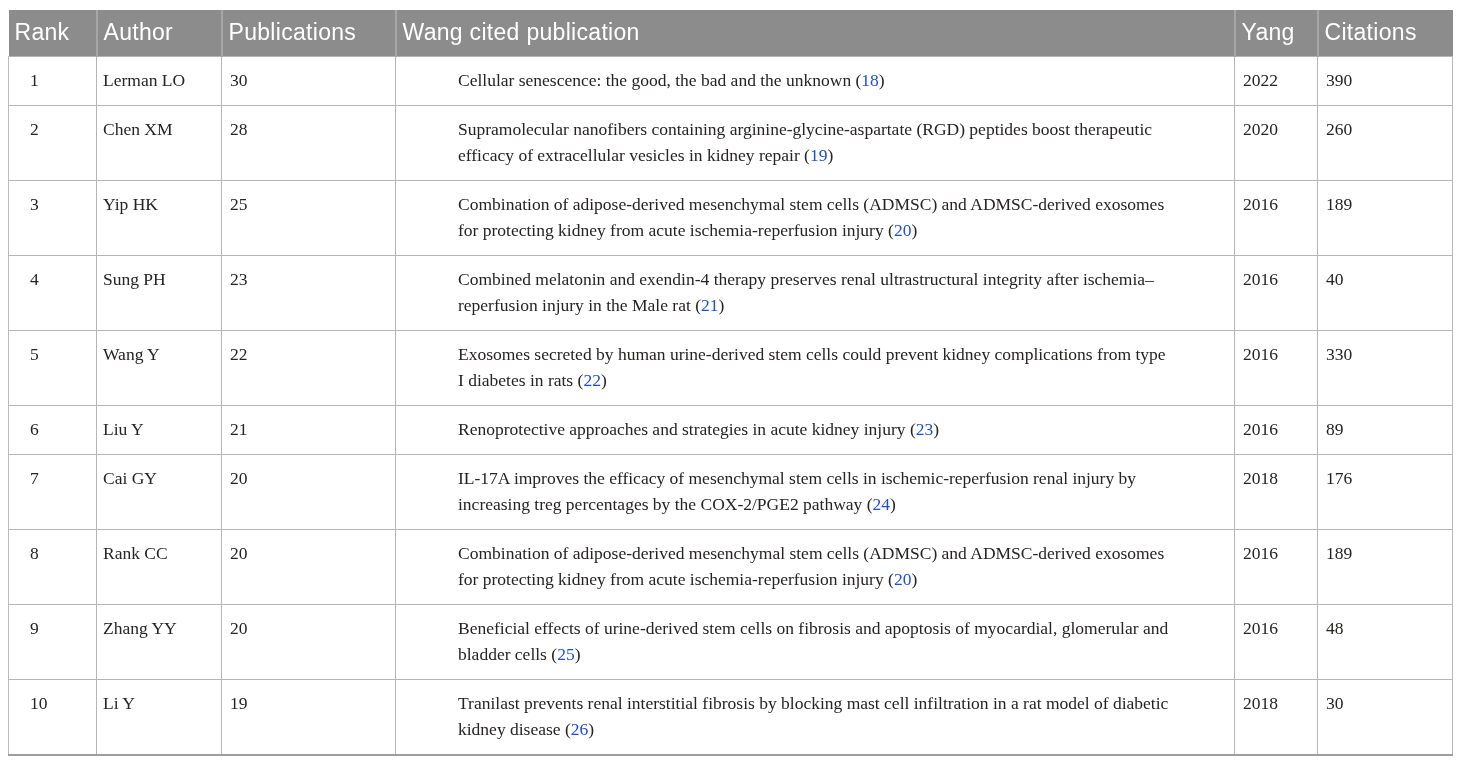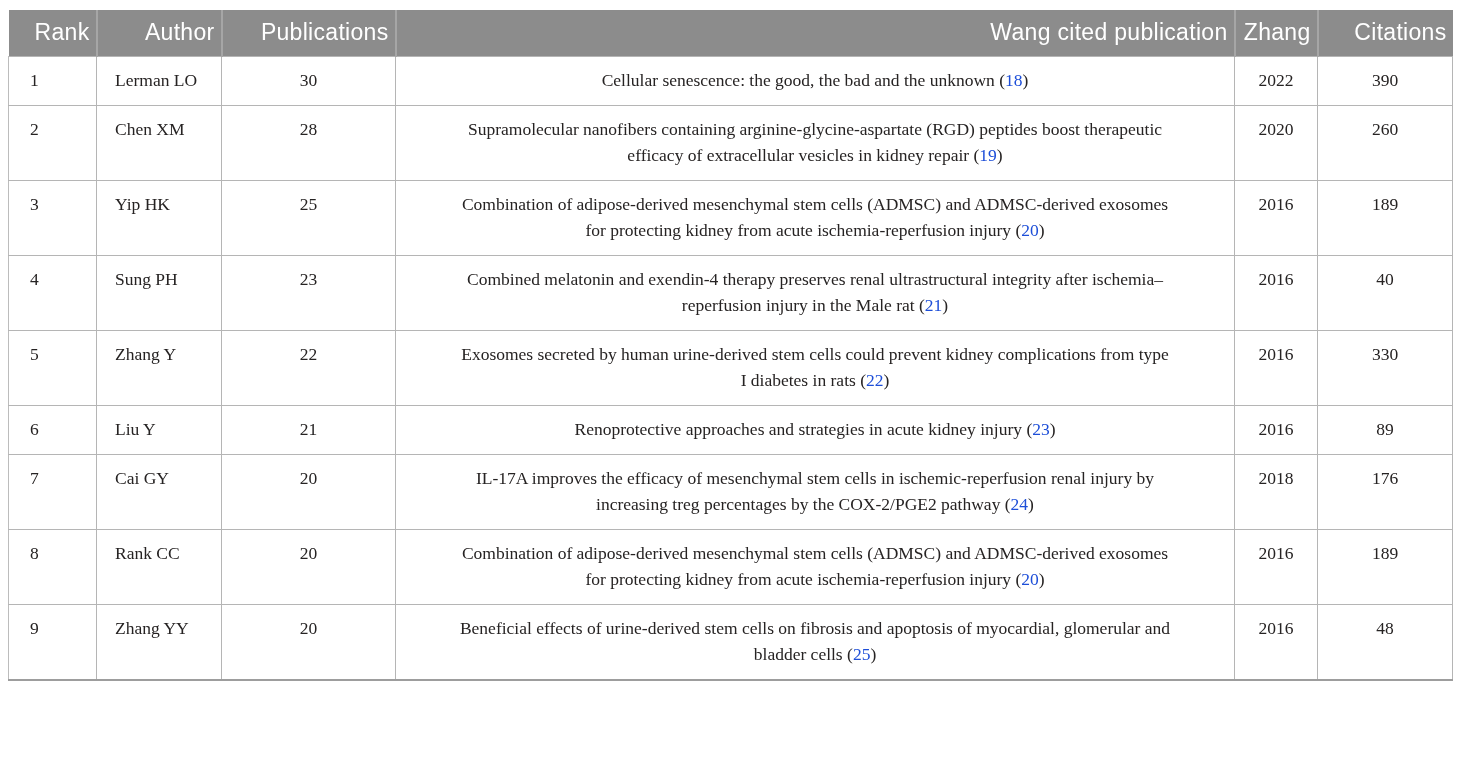--- a/index.html
+++ b/index.html
@@ -31,45 +31,45 @@
   col.c-title  { width: 839px; }
   col.c-year   { width: 83px; }
   col.c-cites  { width: 135px; }
 
   thead th {
     background: #8c8c8c;
     color: #ffffff;
     font-family: "Liberation Sans", sans-serif;
     font-weight: 400;
     font-size: 23px;
-    text-align: right;
+    text-align: left;
     padding: 9px 6px 10px 6px;
     border-left: 2px solid #a6a6a6;
     letter-spacing: 0.3px;
   }
   thead th:first-child { border-left: none; }
 
   tbody td {
     border: 1px solid #b5b5b5;
     color: #262323;
     font-size: 17.5px;
     line-height: 26px;
     vertical-align: top;
     padding: 10px 8px 12px 8px;
-    text-align: center;
+    text-align: left;
     background: #ffffff;
   }
   tbody tr td:first-child { border-left-color: #bcbcbc; }
   td.cell-rank {
     text-align: left;
     padding-left: 21px;
   }
   td.cell-author {
     text-align: left;
-    padding-left: 18px;
+    padding-left: 6px;
     margin-left: 16px;
   }
   td.cell-title {
     padding-left: 62px;
     padding-right: 62px;
   }
   .ref-num { color: #1d4ed8; }
 </style>
 </head>
 <body>
@@ -83,21 +83,21 @@
       <col class="c-title">
       <col class="c-year">
       <col class="c-cites">
     </colgroup>
     <thead>
       <tr>
         <th>Rank</th>
         <th>Author</th>
         <th>Publications</th>
         <th>Wang cited publication</th>
-        <th>Zhang</th>
+        <th>Yang</th>
         <th>Citations</th>
       </tr>
     </thead>
     <tbody id="table-body">
         <tr>
           <td class="cell-rank">1</td>
           <td class="cell-author">Lerman LO</td>
           <td class="cell-publications">30</td>
           <td class="cell-title">Cellular senescence: the good, the bad and the unknown (<span class="ref-num">18</span>)</td>
           <td class="cell-year">2022</td>
@@ -122,21 +122,21 @@
         <tr>
           <td class="cell-rank">4</td>
           <td class="cell-author">Sung PH</td>
           <td class="cell-publications">23</td>
           <td class="cell-title">Combined melatonin and exendin-4 therapy preserves renal ultrastructural integrity after ischemia–reperfusion injury in the Male rat (<span class="ref-num">21</span>)</td>
           <td class="cell-year">2016</td>
           <td class="cell-citations">40</td>
         </tr>
         <tr>
           <td class="cell-rank">5</td>
-          <td class="cell-author">Zhang Y</td>
+          <td class="cell-author">Wang Y</td>
           <td class="cell-publications">22</td>
           <td class="cell-title">Exosomes secreted by human urine-derived stem cells could prevent kidney complications from type I diabetes in rats (<span class="ref-num">22</span>)</td>
           <td class="cell-year">2016</td>
           <td class="cell-citations">330</td>
         </tr>
         <tr>
           <td class="cell-rank">6</td>
           <td class="cell-author">Liu Y</td>
           <td class="cell-publications">21</td>
           <td class="cell-title">Renoprotective approaches and strategies in acute kidney injury (<span class="ref-num">23</span>)</td>
@@ -160,15 +160,23 @@
           <td class="cell-citations">189</td>
         </tr>
         <tr>
           <td class="cell-rank">9</td>
           <td class="cell-author">Zhang YY</td>
           <td class="cell-publications">20</td>
           <td class="cell-title">Beneficial effects of urine-derived stem cells on fibrosis and apoptosis of myocardial, glomerular and bladder cells (<span class="ref-num">25</span>)</td>
           <td class="cell-year">2016</td>
           <td class="cell-citations">48</td>
         </tr>
+        <tr>
+          <td class="cell-rank">10</td>
+          <td class="cell-author">Li Y</td>
+          <td class="cell-publications">19</td>
+          <td class="cell-title">Tranilast prevents renal interstitial fibrosis by blocking mast cell infiltration in a rat model of diabetic kidney disease (<span class="ref-num">26</span>)</td>
+          <td class="cell-year">2018</td>
+          <td class="cell-citations">30</td>
+        </tr>
       </tbody>
   </table>
 </div>
 
 </body></html>

